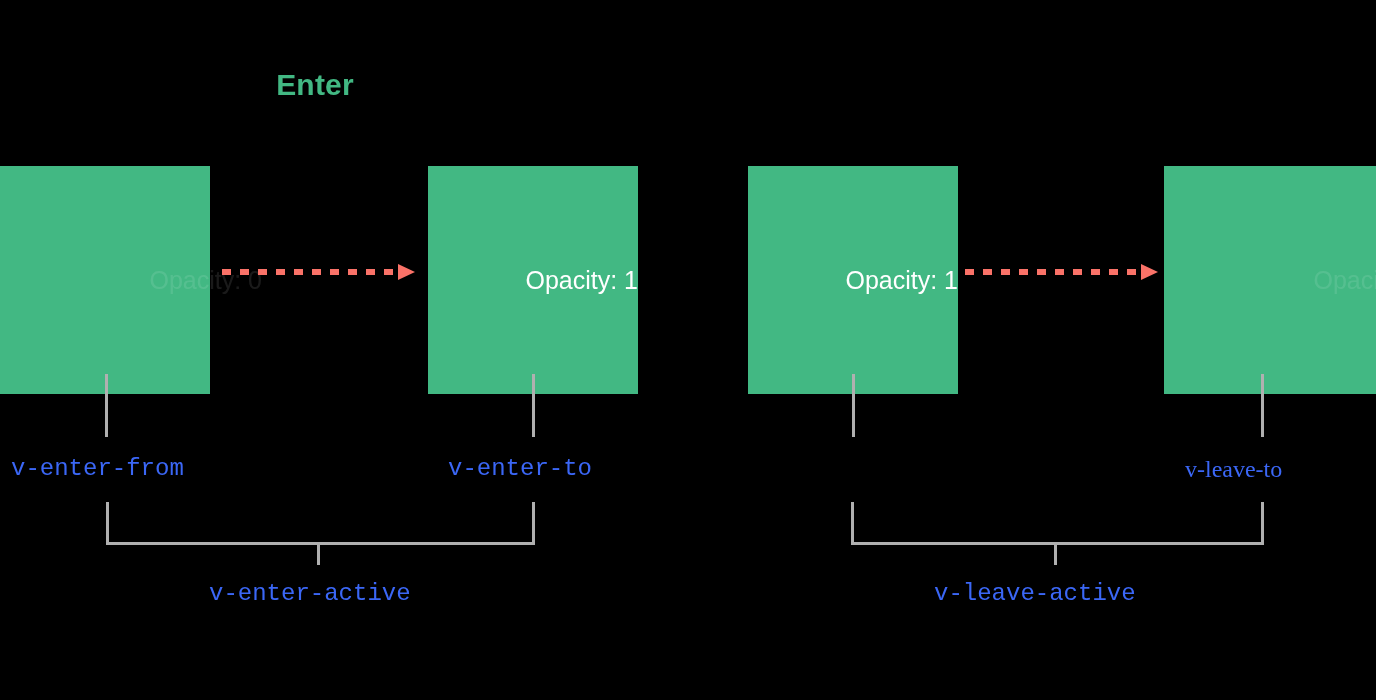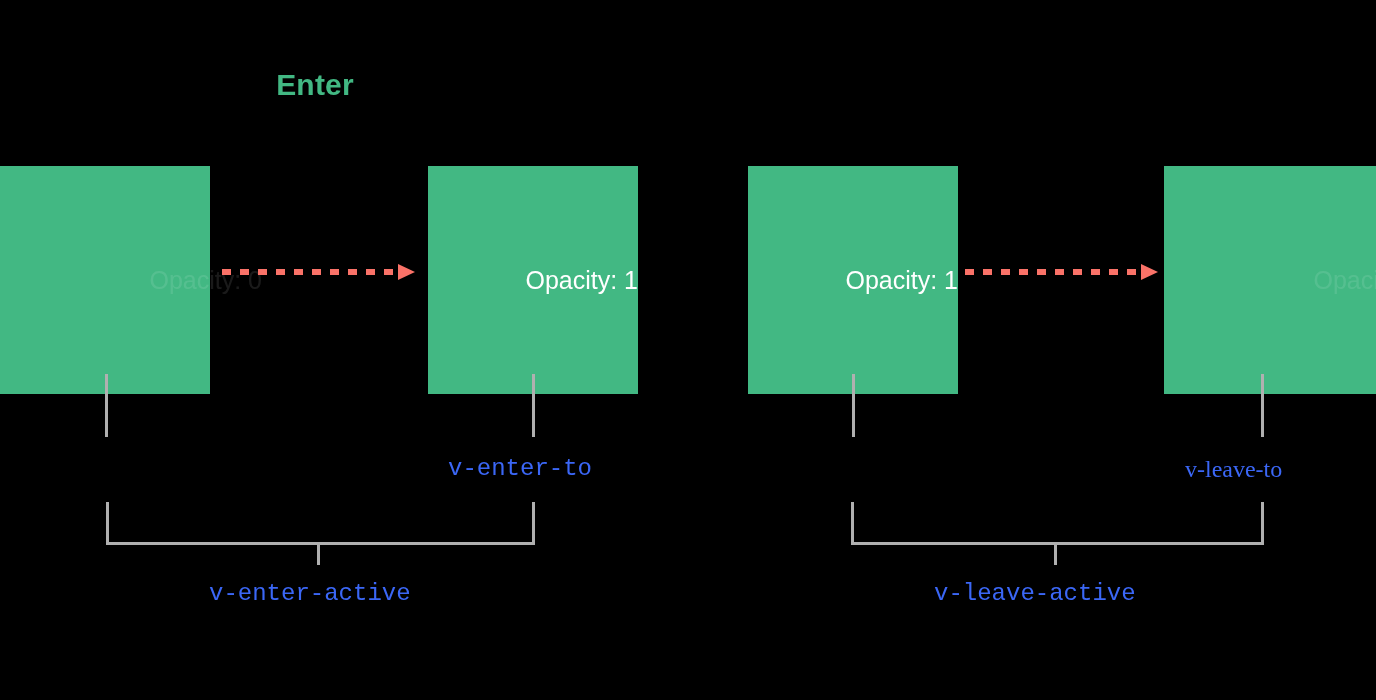--- a/index.html
+++ b/index.html
@@ -187,20 +187,21 @@
 
   <div class="state-box" id="box-leave-to">
     <span class="box-label faded">Opacity: 0</span>
   </div>
 
   <div class="stub" id="stub-enter-from"></div>
   <div class="stub" id="stub-enter-to"></div>
   <div class="stub" id="stub-leave-from"></div>
   <div class="stub" id="stub-leave-to"></div>
 
+  <div class="class-label" id="label-enter-from">v-enter-from</div>
   <div class="class-label" id="label-enter-to">v-enter-to</div>
   <div class="class-label" id="label-leave-to">v-leave-to</div>
 
   <div class="bracket" id="bracket-enter">
     <div class="leg-left"></div>
     <div class="leg-right"></div>
     <div class="bar"></div>
     <div class="stem"></div>
   </div>
   <div class="bracket" id="bracket-leave">

